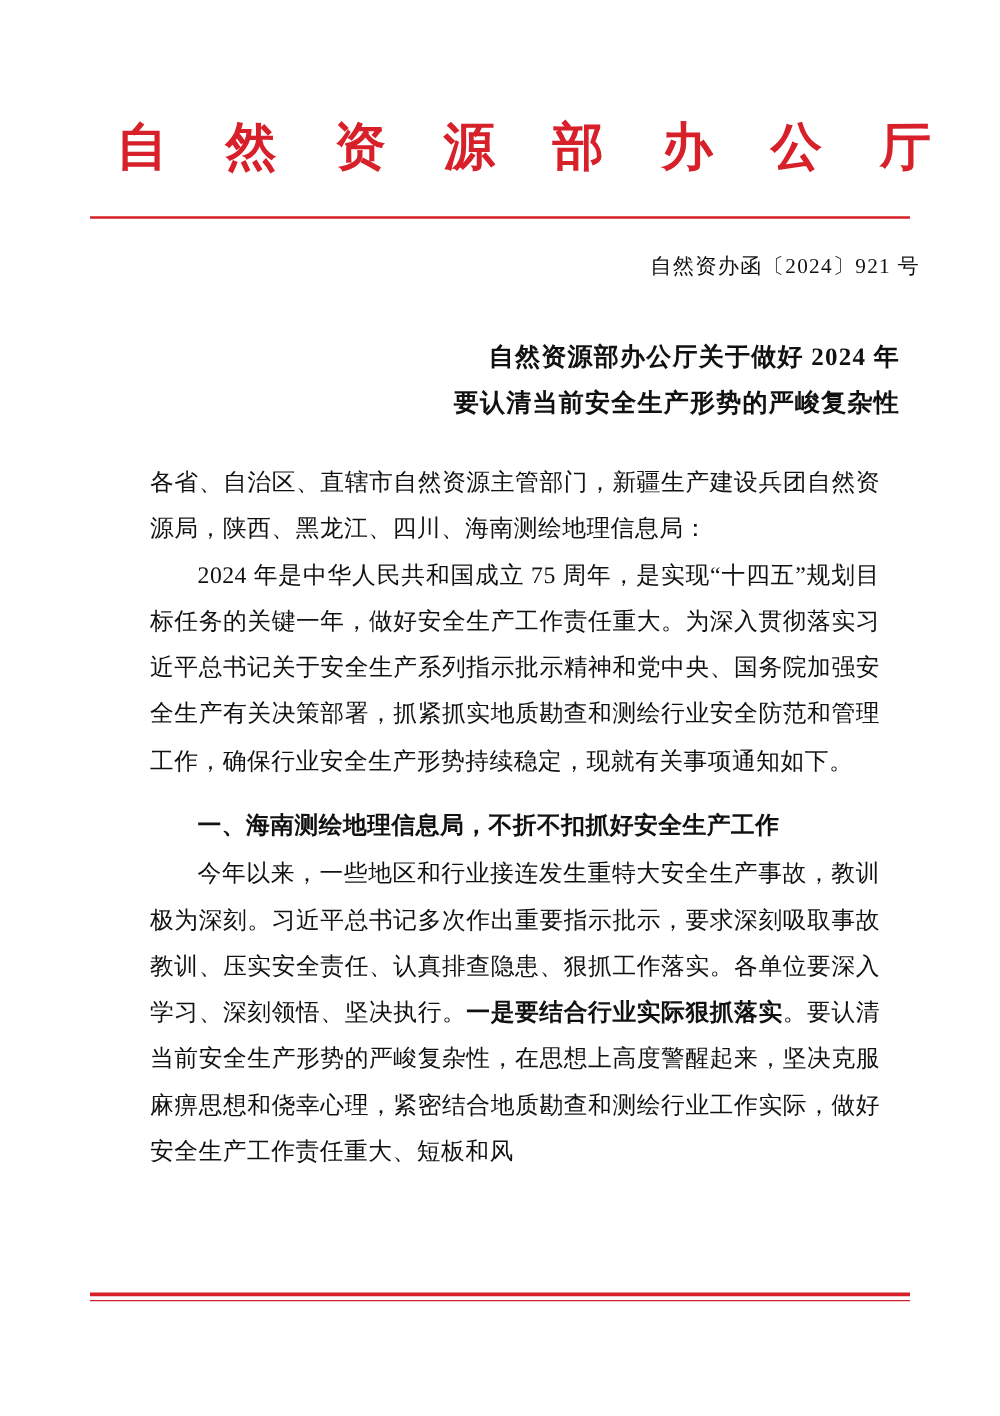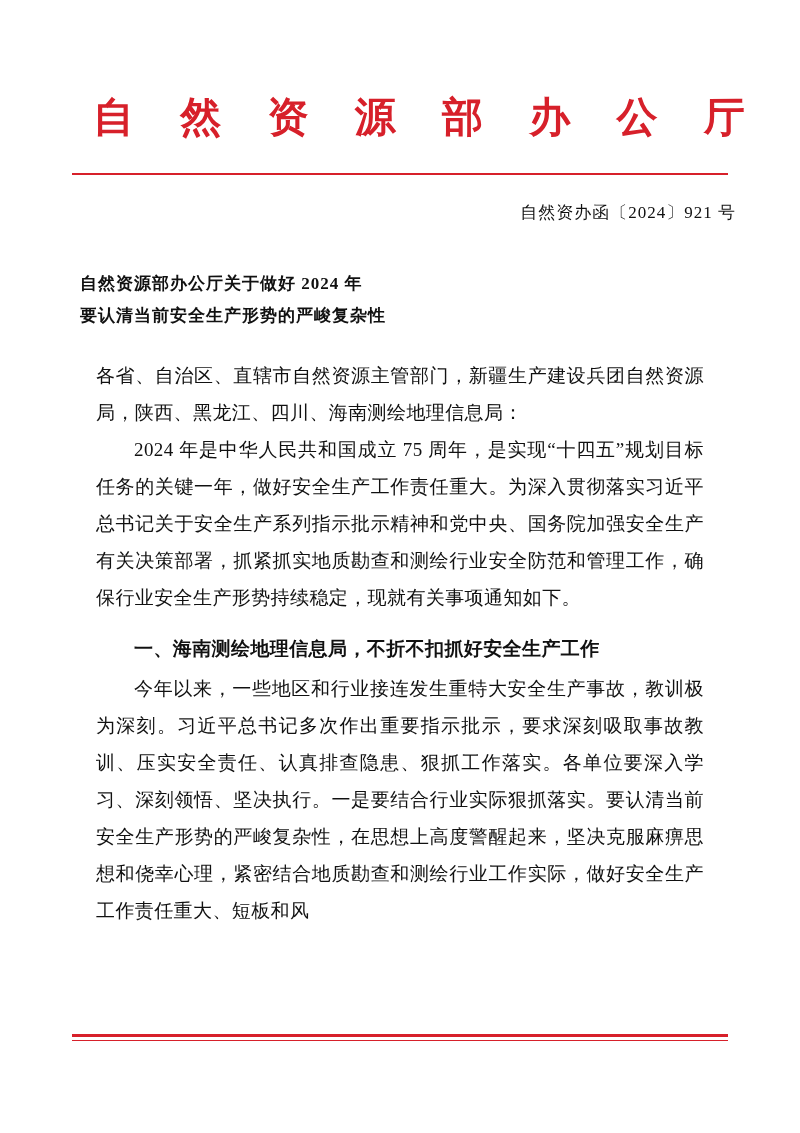--- a/index.html
+++ b/index.html
@@ -45,49 +45,49 @@
   .doc-number {
     margin-top: 26px;
     padding-right: 64px;
     text-align: right;
     font-size: 17px;
     letter-spacing: 1px;
     color: #111;
   }
   .title-block {
     margin-top: 44px;
-    text-align: left;
+    text-align: right;
     font-weight: bold;
-    font-size: 17px;
+    font-size: 20px;
     line-height: 1.85;
     letter-spacing: 1px;
     padding: 0 80px;
   }
   .body-block {
     margin-top: 26px;
-    padding: 0 96px 0 96px;
+    padding: 0 96px 0 120px;
     font-size: 19px;
     line-height: 1.95;
     letter-spacing: 0.4px;
     text-align: justify;
   }
   .body-block p {
     margin: 0;
   }
   .indent2 {
     text-indent: 2em;
   }
   .section-head {
     font-weight: bold;
     text-indent: 2em;
     margin-top: 8px !important;
     margin-bottom: 2px !important;
   }
   .bold-inline {
-    font-weight: normal;
+    font-weight: bold;
   }
   .footer-rules {
     position: absolute;
     left: 72px;
     right: 72px;
     bottom: 92px;
   }
   .footer-rules .thick {
     border-top: 3px solid #d7202a;
     height: 0;

